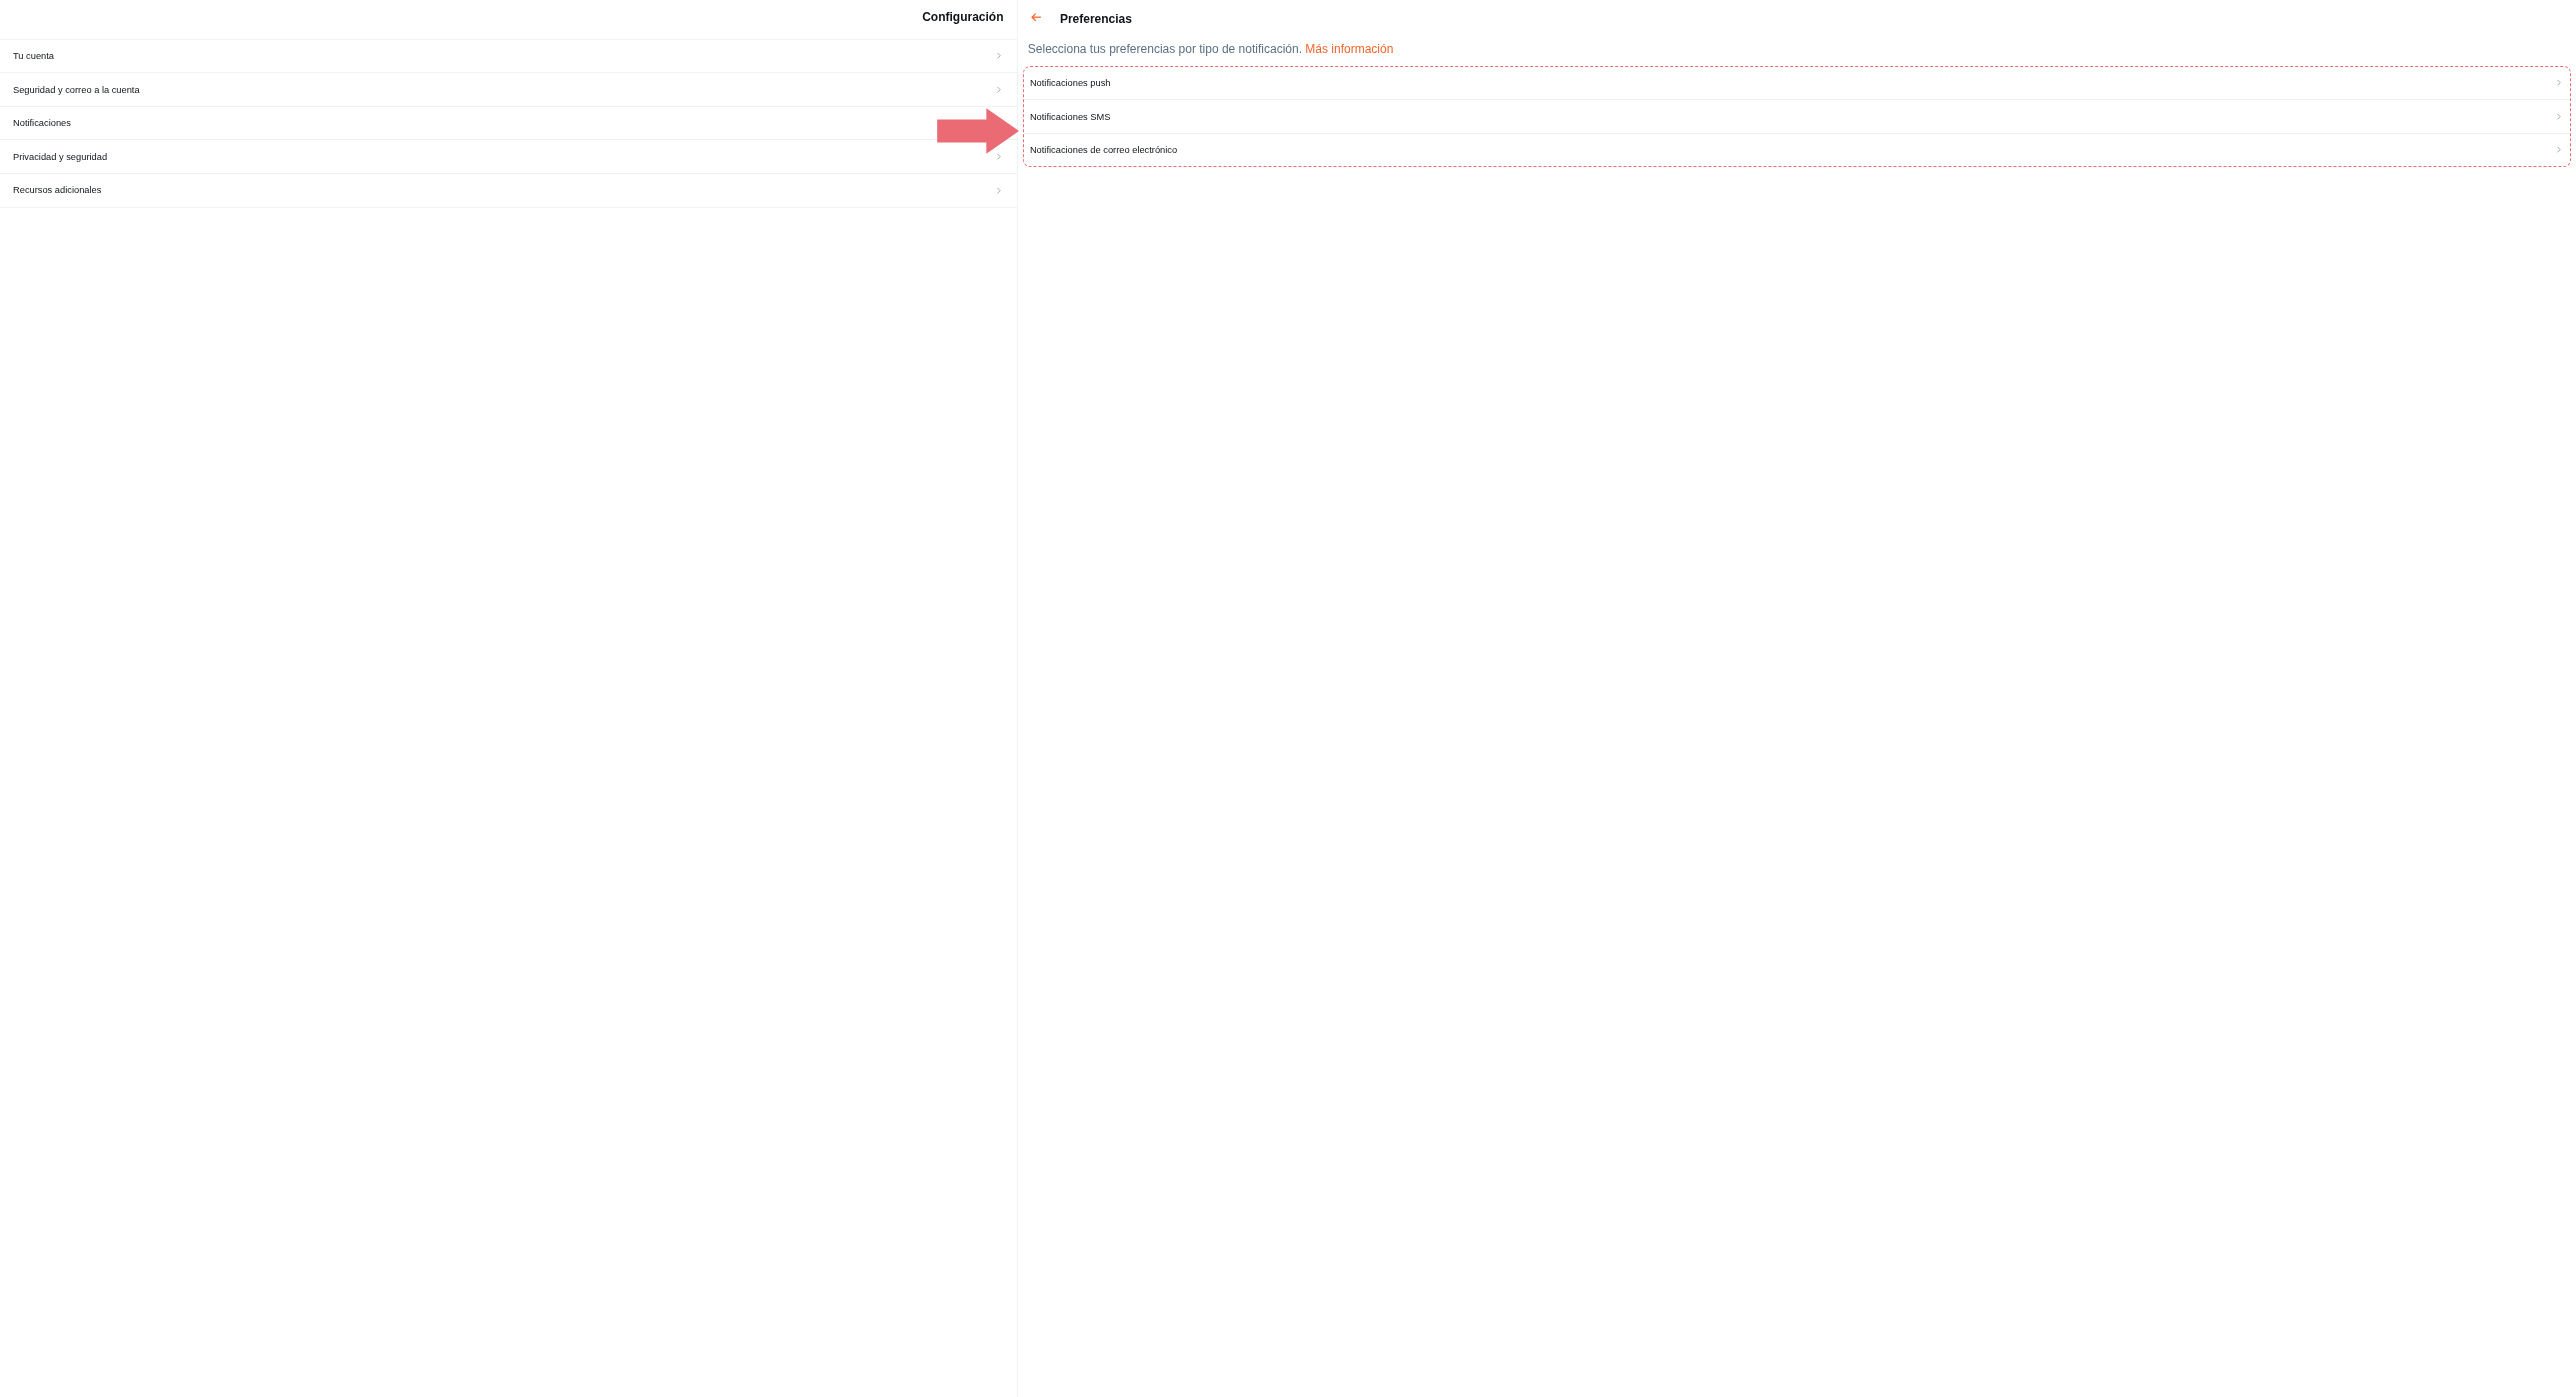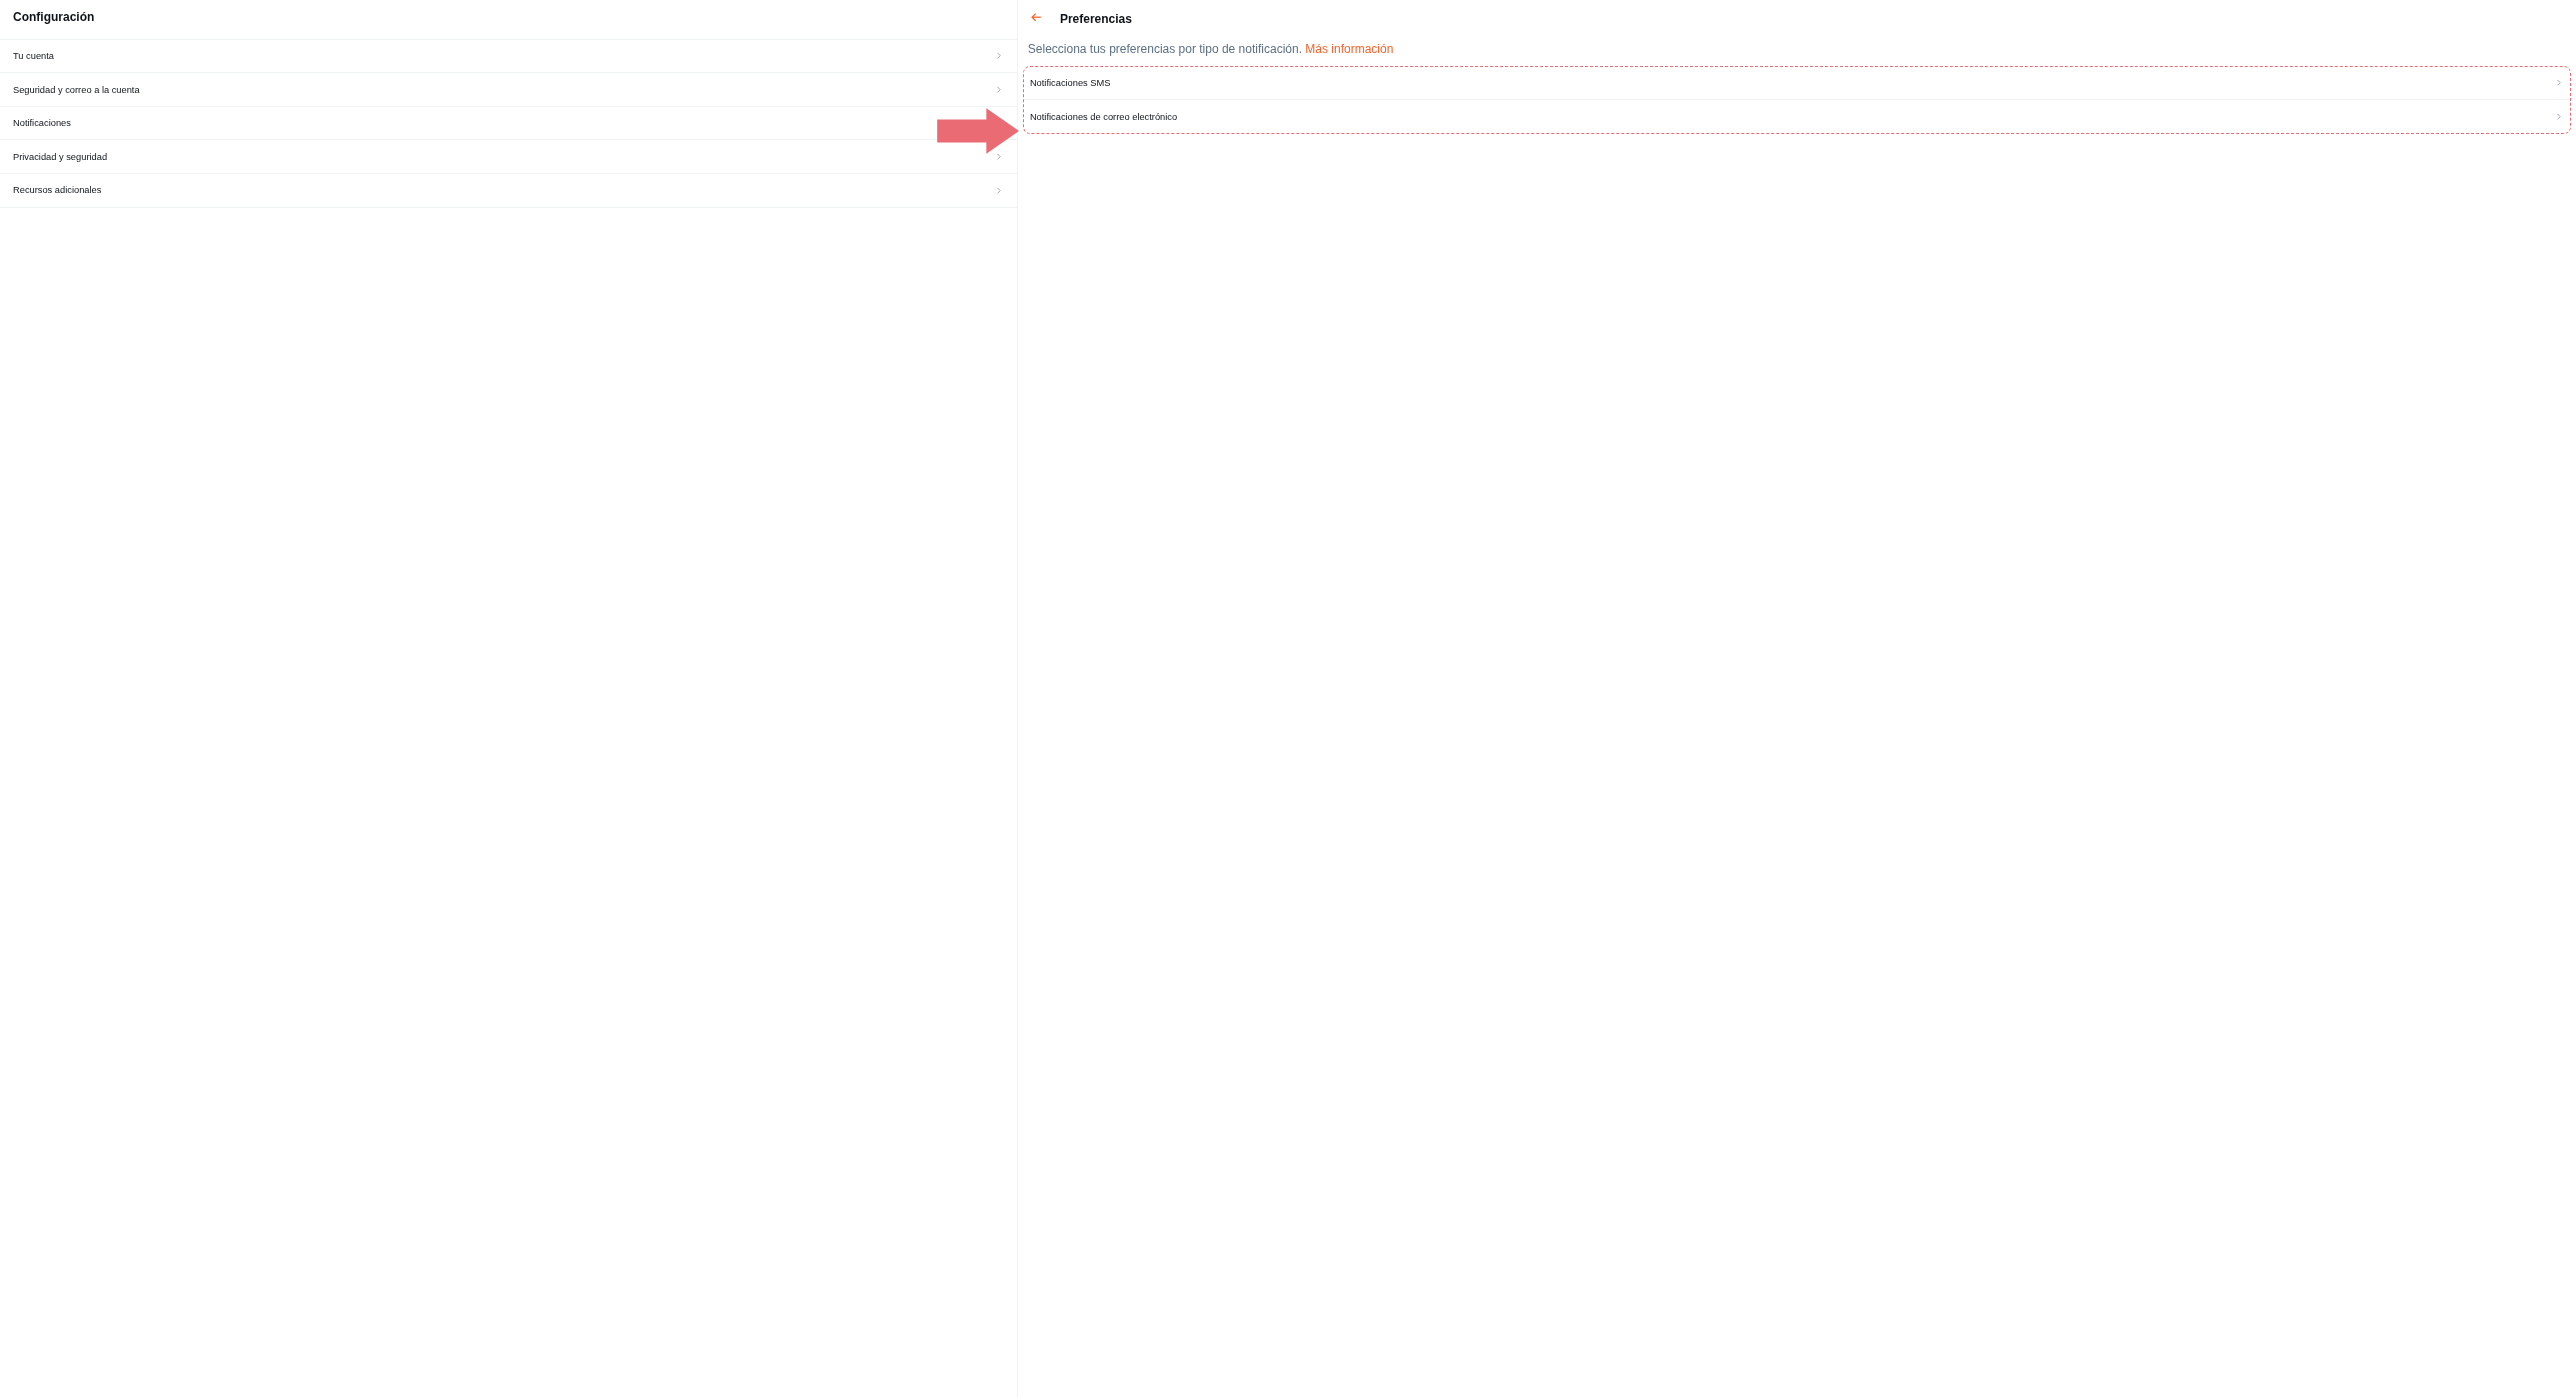--- a/index.html
+++ b/index.html
@@ -25,20 +25,21 @@
   .main {
     flex: 1;
     position: relative;
   }
   .sidebar-title {
     font-size: 12px;
     font-weight: 800;
     color: #0f1419;
     padding: 10.3px 13px 14.4px 13px;
     border-bottom: 0.5px solid #eff3f4;
+    text-align: right;
   }
   .sidebar-item {
     display: flex;
     align-items: center;
     justify-content: space-between;
     padding: 11.3px 13px;
     border-bottom: 0.5px solid #eff3f4;
     cursor: pointer;
     font-size: 9.3px;
     color: #0f1419;
@@ -193,20 +194,28 @@
         </svg>
       </span>
       <h2 class="main-title">Preferencias</h2>
     </div>
 
     <div class="description">
       <span>Selecciona tus preferencias por tipo de notificación. </span><span class="more-info-link">Más información</span>
     </div>
 
     <div class="highlight-wrap">
+      <div class="prefs-item">
+        <span>Notificaciones push</span>
+        <span class="chevron">
+          <svg viewBox="0 0 24 24">
+              <polyline points="9 5 16 12 9 19"></polyline>
+            </svg>
+        </span>
+      </div>
       <div class="prefs-item">
         <span>Notificaciones SMS</span>
         <span class="chevron">
           <svg viewBox="0 0 24 24">
               <polyline points="9 5 16 12 9 19"></polyline>
             </svg>
         </span>
       </div>
       <div class="prefs-item">
         <span>Notificaciones de correo electrónico</span>

